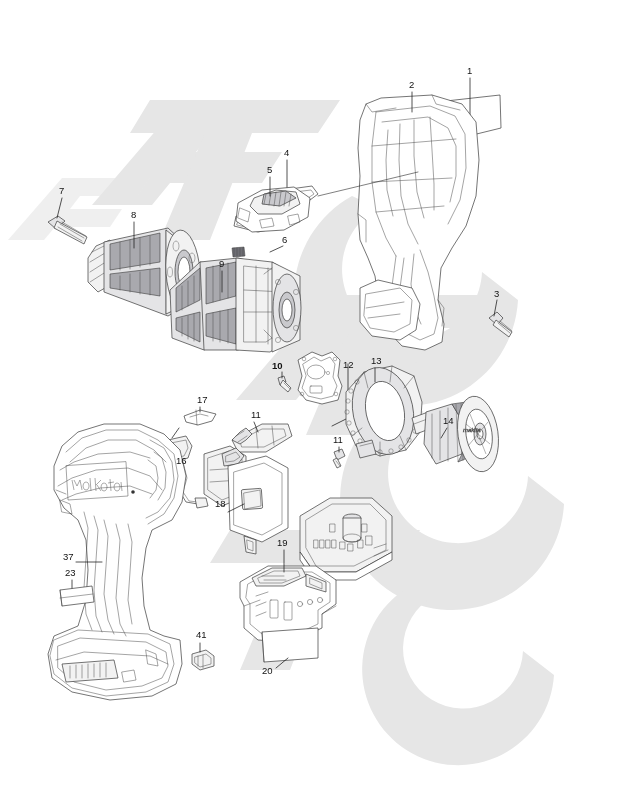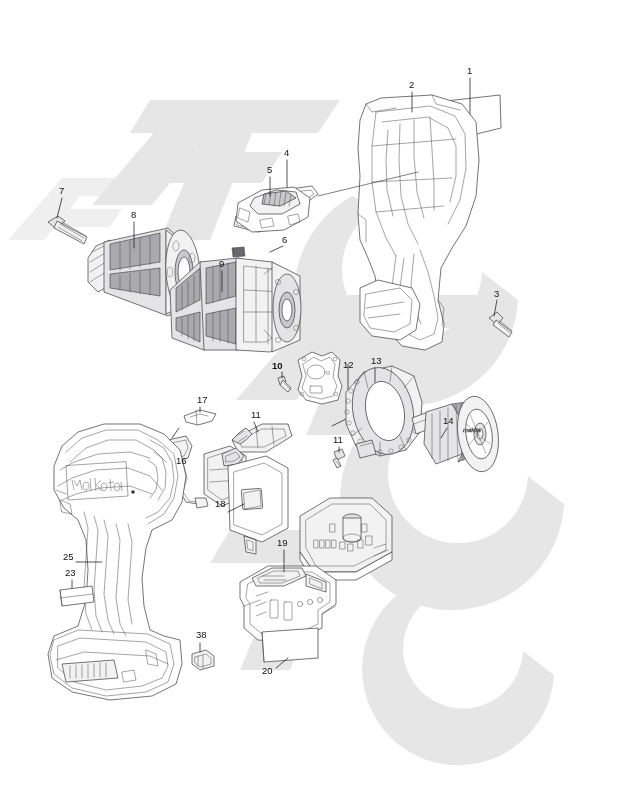--- a/index.html
+++ b/index.html
@@ -474,17 +474,17 @@
   <div class="cal" style="left:333px; top:435px;">11</div>
   <div class="cal" style="left:343px; top:352px;margin-top:8px;">12</div>
   <div class="cal" style="left:371px; top:356px;">13</div>
   <div class="cal" style="left:443px; top:416px;text-align:right;">14</div>
   <div class="cal" style="left:197px; top:395px;">17</div>
   <div class="cal" style="left:176px; top:428px;margin-top:28px;">16</div>
   <div class="cal" style="left:251px; top:410px;">11</div>
   <div class="cal" style="left:215px; top:499px;text-align:right;">18</div>
   <div class="cal" style="left:277px; top:538px;">19</div>
   <div class="cal" style="left:262px; top:666px;">20</div>
-  <div class="cal" style="left:63px;  top:552px;">25</div>
-  <div class="cal" style="left:196px; top:630px;">38</div>
+  <div class="cal" style="left:63px;  top:552px;">37</div>
+  <div class="cal" style="left:196px; top:630px;">41</div>
   <div class="cal" style="left:65px;  top:568px;">23</div>
 
 </div>
 
 </body></html>

